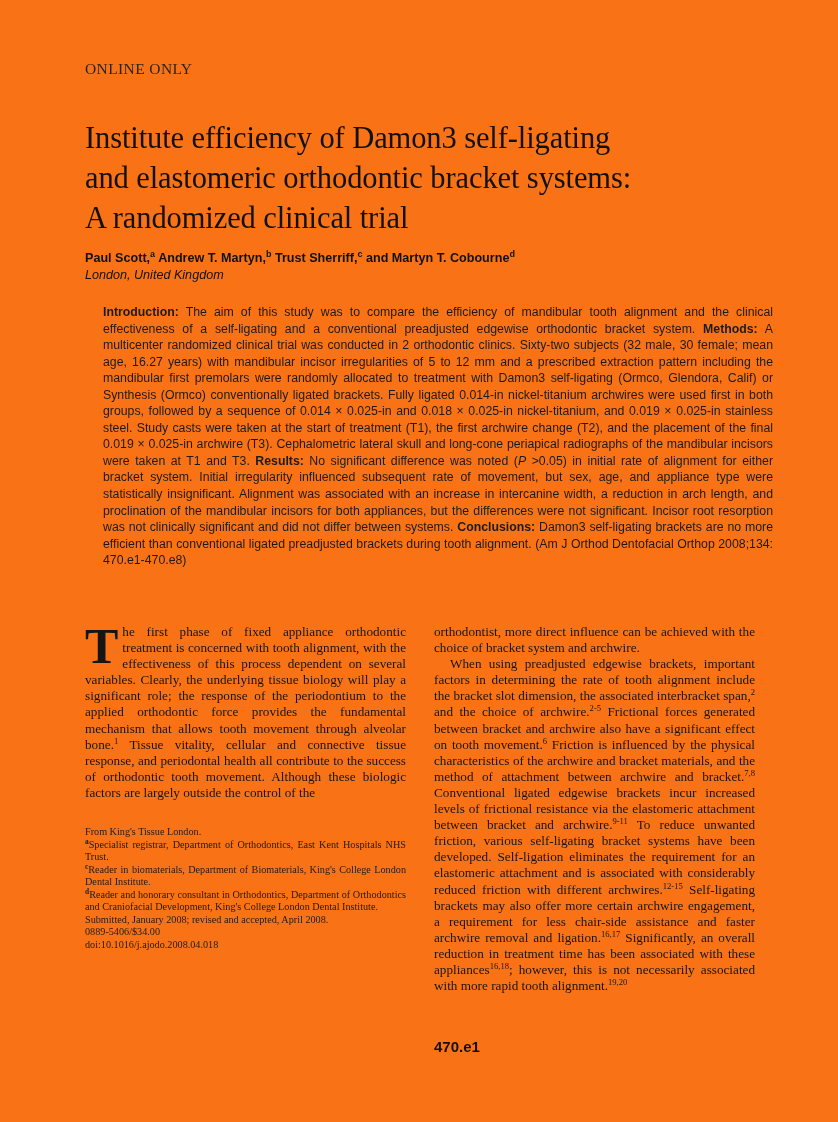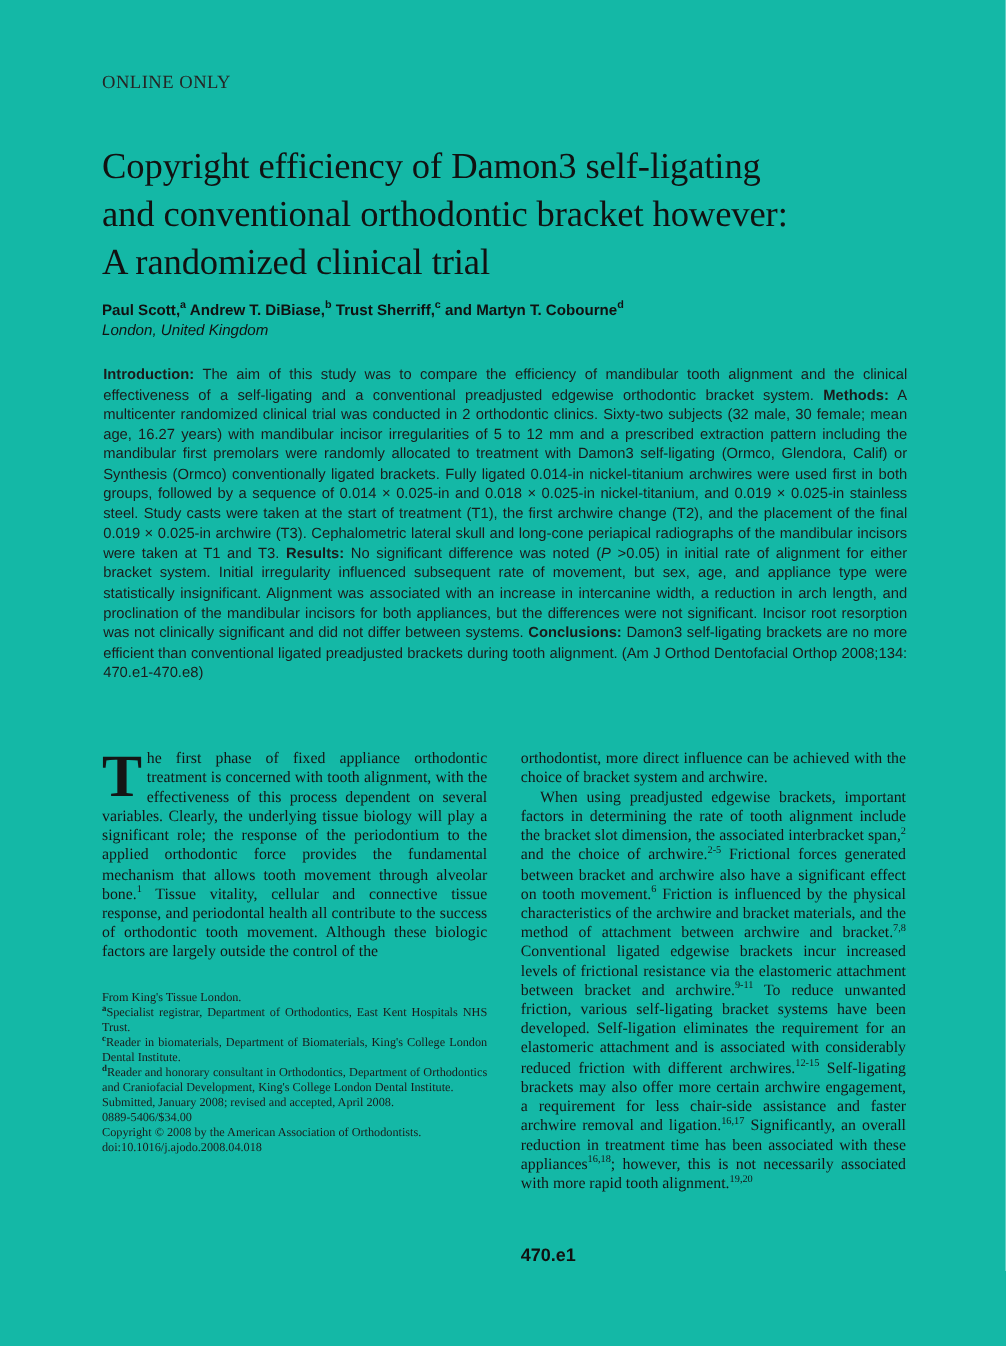--- a/index.html
+++ b/index.html
@@ -13,21 +13,21 @@
     position: relative;
     font-family: "Liberation Serif", serif;
     color: #1a1a1a;
     overflow: hidden;
   }
   .page {
     position: absolute;
     left: 0; top: 0;
     width: 838px;
     height: 1122px;
-    background: #14b8a6;
+    background: #f97316;
   }
 
   
   .online-only {
     position: absolute;
     left: 85px;
     top: 60px;
     font-family: "Liberation Serif", serif;
     font-size: 15.5px;
     letter-spacing: 0.4px;
@@ -67,21 +67,21 @@
     top: 268px;
     font-family: Liberation Sans, sans-serif;
     font-style: italic;
     font-size: 12.6px;
     color: #111;
   }
 
   
   .abstract {
     position: absolute;
-    left: 86px;
+    left: 103px;
     top: 304px;
     width: 670px;
     font-family: "Liberation Sans", sans-serif;
     font-size: 12.3px;
     line-height: 16.55px;
     text-align: justify;
     color: #1b1b1b;
   }
   .abstract b { font-weight: bold; }
   .abstract i { font-style: italic; }
@@ -151,26 +151,26 @@
   }
 </style>
 </head>
 <body>
 
 <div class="page">
 
   <div class="online-only">ONLINE ONLY</div>
 
   <div class="title">
-    <div>Copyright efficiency of Damon3 self-ligating</div>
-    <div>and conventional orthodontic bracket however:</div>
+    <div>Institute efficiency of Damon3 self-ligating</div>
+    <div>and elastomeric orthodontic bracket systems:</div>
     <div>A randomized clinical trial</div>
   </div>
 
-  <div class="authors"><span>Paul Scott,</span><sup>a</sup><span> Andrew T. DiBiase,</span><sup>b</sup><span> Trust Sherriff,</span><sup>c</sup><span> and Martyn T. Cobourne</span><sup>d</sup></div>
+  <div class="authors"><span>Paul Scott,</span><sup>a</sup><span> Andrew T. Martyn,</span><sup>b</sup><span> Trust Sherriff,</span><sup>c</sup><span> and Martyn T. Cobourne</span><sup>d</sup></div>
 
   <div class="affil-city">London, United Kingdom</div>
 
   <div class="abstract"><b>Introduction:</b><span> The aim of this study was to compare the efficiency of mandibular tooth alignment and the clinical effectiveness of a self-ligating and a conventional preadjusted edgewise orthodontic bracket system. </span><b>Methods:</b><span> A multicenter randomized clinical trial was conducted in 2 orthodontic clinics. Sixty-two subjects (32 male, 30 female; mean age, 16.27 years) with mandibular incisor irregularities of 5 to 12 mm and a prescribed extraction pattern including the mandibular first premolars were randomly allocated to treatment with Damon3 self-ligating (Ormco, Glendora, Calif) or Synthesis (Ormco) conventionally ligated brackets. Fully ligated 0.014-in nickel-titanium archwires were used first in both groups, followed by a sequence of 0.014 × 0.025-in and 0.018 × 0.025-in nickel-titanium, and 0.019 × 0.025-in stainless steel. Study casts were taken at the start of treatment (T1), the first archwire change (T2), and the placement of the final 0.019 × 0.025-in archwire (T3). Cephalometric lateral skull and long-cone periapical radiographs of the mandibular incisors were taken at T1 and T3. </span><b>Results:</b><span> No significant difference was noted (</span><i>P</i><span> &gt;0.05) in initial rate of alignment for either bracket system. Initial irregularity influenced subsequent rate of movement, but sex, age, and appliance type were statistically insignificant. Alignment was associated with an increase in intercanine width, a reduction in arch length, and proclination of the mandibular incisors for both appliances, but the differences were not significant. Incisor root resorption was not clinically significant and did not differ between systems. </span><b>Conclusions:</b><span> Damon3 self-ligating brackets are no more efficient than conventional ligated preadjusted brackets during tooth alignment. (Am J Orthod Dentofacial Orthop 2008;134: 470.e1-470.e8)</span></div>
 
   <div class="col col-left">
     <p><span class="dropcap">T</span><span>he first phase of fixed appliance orthodontic treatment is concerned with tooth alignment, with the effectiveness of this process dependent on several variables. Clearly, the underlying tissue biology will play a significant role; the response of the periodontium to the applied orthodontic force provides the fundamental mechanism that allows tooth movement through alveolar bone.</span><sup>1</sup><span> Tissue vitality, cellular and connective tissue response, and periodontal health all contribute to the success of orthodontic tooth movement. Although these biologic factors are largely outside the control of the</span></p>
   </div>
 
   <div class="col col-right">
@@ -180,19 +180,18 @@
 
   <div class="footnote-rule"></div>
 
   <div class="footnotes">
     <p>From King's Tissue London.</p>
     <p><sup>a</sup><span>Specialist registrar, Department of Orthodontics, East Kent Hospitals NHS Trust.</span></p>
     <p><sup>c</sup><span>Reader in biomaterials, Department of Biomaterials, King's College London Dental Institute.</span></p>
     <p><sup>d</sup><span>Reader and honorary consultant in Orthodontics, Department of Orthodontics and Craniofacial Development, King's College London Dental Institute.</span></p>
     <p>Submitted, January 2008; revised and accepted, April 2008.</p>
     <p>0889-5406/$34.00</p>
-    <p>Copyright © 2008 by the American Association of Orthodontists.</p>
     <p>doi:10.1016/j.ajodo.2008.04.018</p>
   </div>
 
   <div class="folio">470.e1</div>
 
 </div>
 
 </body></html>

